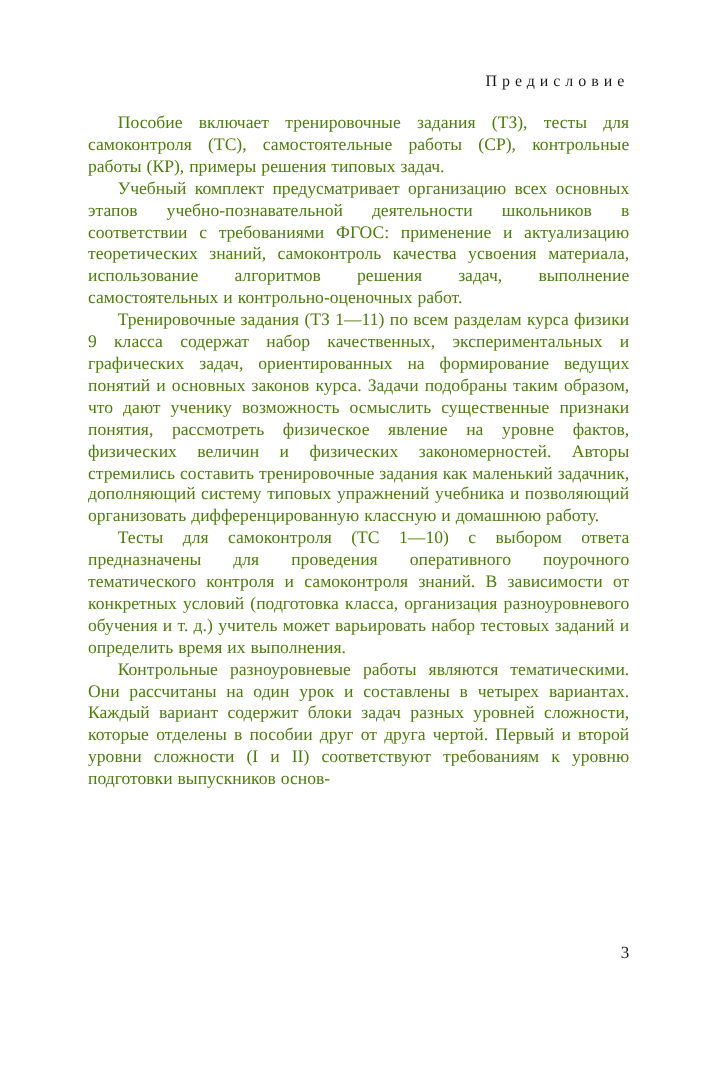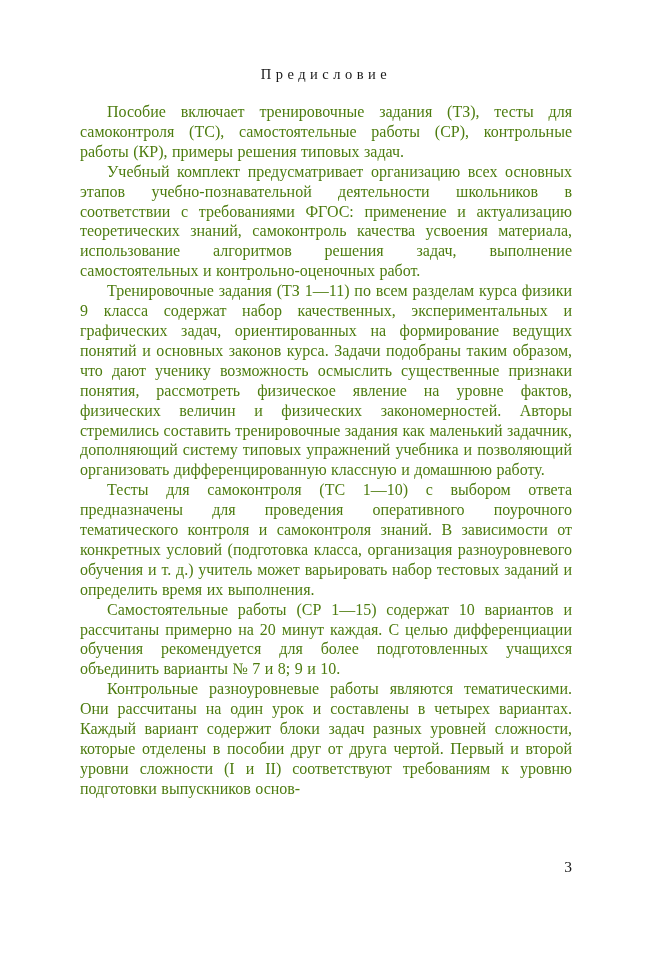--- a/index.html
+++ b/index.html
@@ -18,21 +18,21 @@
   .book-page {
     position: absolute;
     inset: 0;
     background: #ffffff;
   }
   .running-head {
     position: absolute;
     top: 66px;
     left: 80px;
     width: 492px;
-    text-align: center;
+    text-align: right;
     font-size: 14.5px;
     letter-spacing: 4.5px;
     color: #181818;
     white-space: nowrap;
   }
   .body-text {
     position: absolute;
     top: 102px;
     left: 80px;
     width: 492px;
@@ -62,19 +62,18 @@
 
 <div class="book-page">
 
   <div class="running-head">Предисловие</div>
 
   <div class="body-text">
     <p>Пособие включает тренировочные задания (ТЗ), тесты для самоконтроля (ТС), самостоятельные работы (СР), контрольные работы (КР), примеры решения типовых задач.</p>
     <p>Учебный комплект предусматривает организацию всех основных этапов учебно-познавательной деятельности школьников в соответствии с требованиями ФГОС: применение и актуализацию теоретических знаний, самоконтроль качества усвоения материала, использование алгоритмов решения задач, выполнение самостоятельных и контрольно-оценочных работ.</p>
     <p>Тренировочные задания (ТЗ 1—11) по всем разделам курса физики 9 класса содержат набор качественных, экспериментальных и графических задач, ориентированных на формирование ведущих понятий и основных законов курса. Задачи подобраны таким образом, что дают ученику возможность осмыслить существенные признаки понятия, рассмотреть физическое явление на уровне фактов, физических величин и физических закономерностей. Авторы стремились составить тренировочные задания как маленький задачник, дополняющий систему типовых упражнений учебника и позволяющий организовать дифференцированную классную и домашнюю работу.</p>
     <p>Тесты для самоконтроля (ТС 1—10) с выбором ответа предназначены для проведения оперативного поурочного тематического контроля и самоконтроля знаний. В зависимости от конкретных условий (подготовка класса, организация разноуровневого обучения и т. д.) учитель может варьировать набор тестовых заданий и определить время их выполнения.</p>
-    <p>Самостоятельные работы (СР 1—15) содержат 10 вариантов и рассчитаны примерно на 20 минут каждая. С целью дифференциации обучения рекомендуется для более подготовленных учащихся объединить варианты № 7 и 8; 9 и 10.</p>
     <p>Контрольные разноуровневые работы являются тематическими. Они рассчитаны на один урок и составлены в четырех вариантах. Каждый вариант содержит блоки задач разных уровней сложности, которые отделены в пособии друг от друга чертой. Первый и второй уровни сложности (I и II) соответствуют требованиям к уровню подготовки выпускников основ-</p>
   </div>
 
   <div class="page-number">3</div>
 
 </div>
 
 </body></html>

